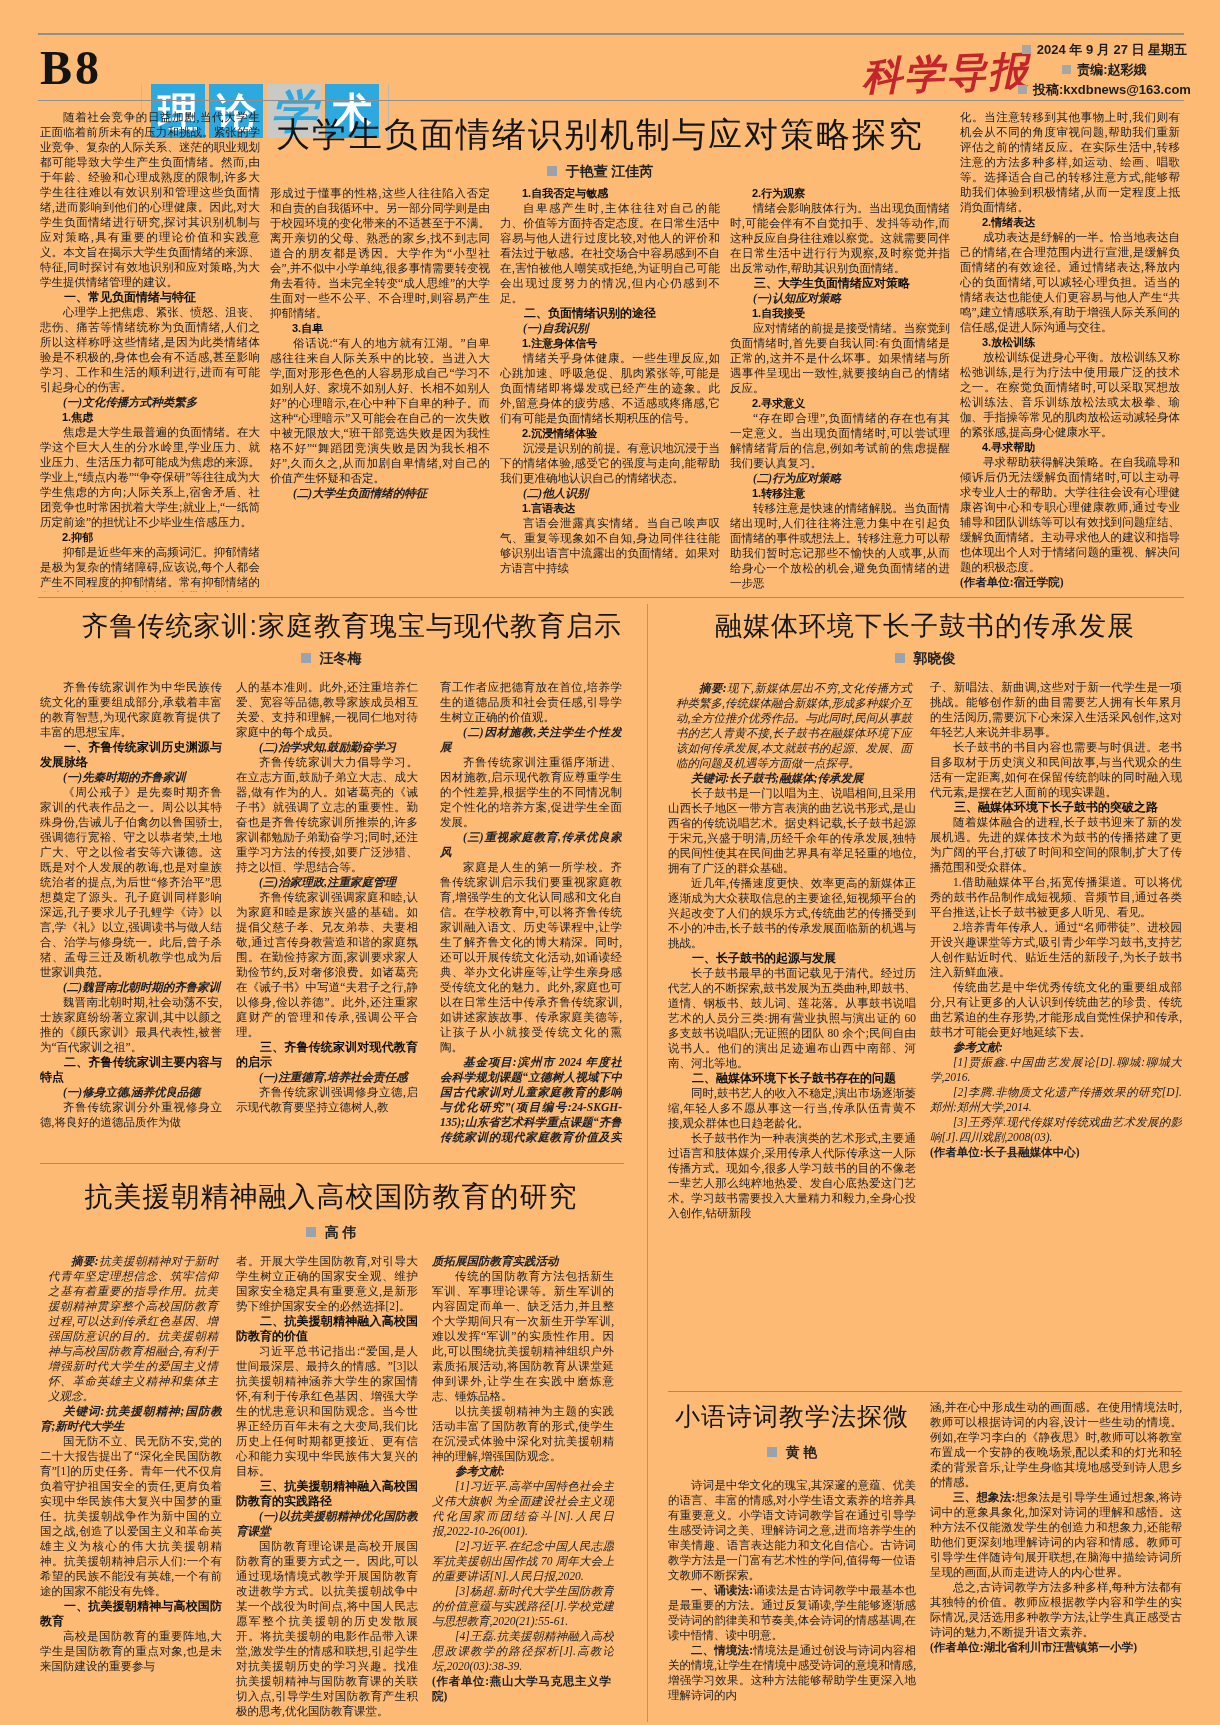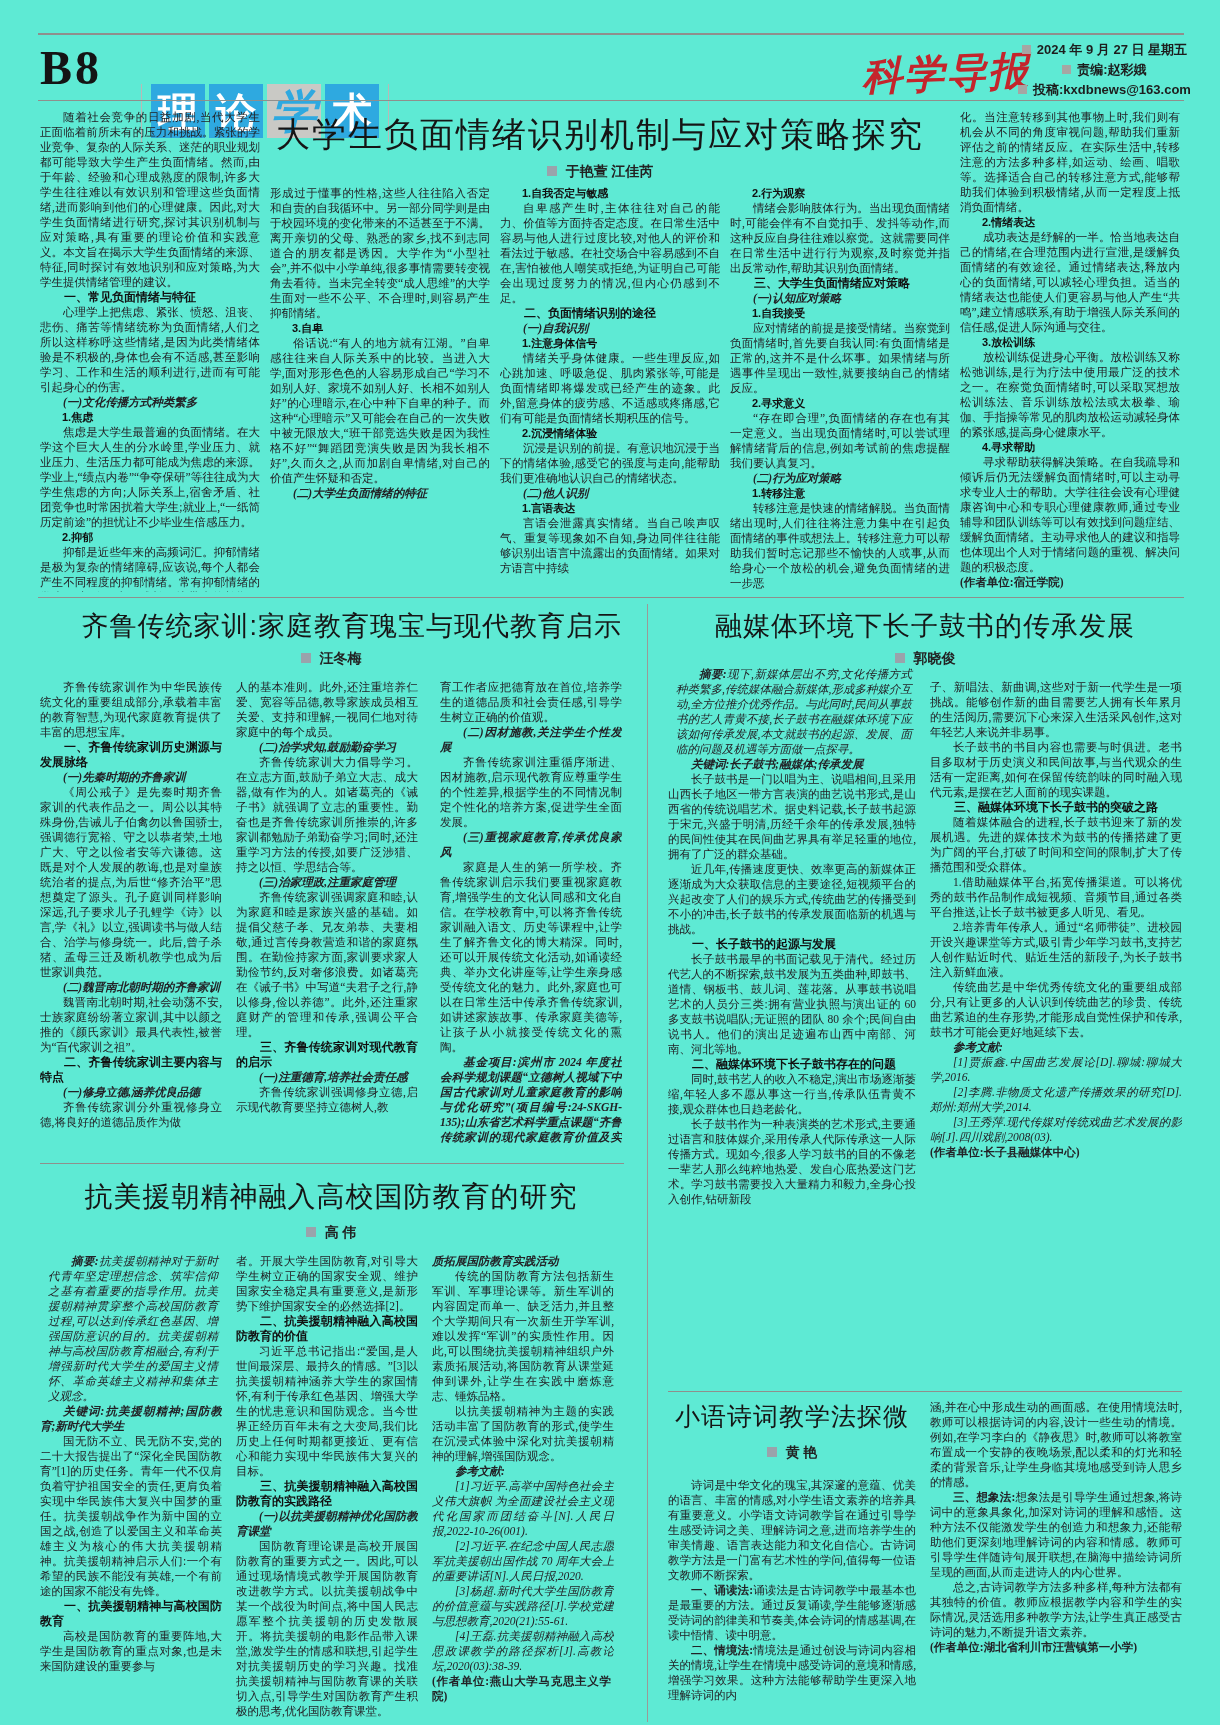--- a/index.html
+++ b/index.html
@@ -1,16 +1,16 @@
 <!DOCTYPE html>
 <html><head>
 <meta charset="utf-8">
 <style>
   html,body{margin:0;padding:0;background:#dddcd8;}
-  #page{position:relative;width:1220px;height:1725px;margin:0 auto;background:#5eead4;
+  #page{position:relative;width:1220px;height:1725px;margin:0 auto;background:#fdba74;
         font-family:"Liberation Serif","DejaVu Serif",serif;color:#222226;overflow:hidden;}
   .hr{position:absolute;background:#8f8f8c;}
   .vr{position:absolute;background:#9a9a97;}
   
   #pageno{position:absolute;left:40px;top:40px;font:700 48px "Liberation Serif","DejaVu Serif",serif;letter-spacing:3px;color:#141414;}
   #logo{position:absolute;left:134px;top:40px;white-space:nowrap;margin-top:44px;}
   .lsep{display:inline-block;width:1px;height:58px;background:#b9b9b6;margin:0 7px;vertical-align:top;}
   .lblk{display:inline-block;width:54px;height:54px;margin:0 2px;background:#2ea9e0;color:#fff;
         font-family:"Liberation Sans","DejaVu Sans",sans-serif;font-weight:700;font-size:40px;
         text-align:center;line-height:56px;vertical-align:top;}
@@ -148,21 +148,21 @@
       <div class="p">齐鲁传统家训注重循序渐进、因材施教,启示现代教育应尊重学生的个性差异,根据学生的不同情况制定个性化的培养方案,促进学生全面发展。</div>
       <div class="h2">(三)重视家庭教育,传承优良家风</div>
       <div class="p">家庭是人生的第一所学校。齐鲁传统家训启示我们要重视家庭教育,增强学生的文化认同感和文化自信。在学校教育中,可以将齐鲁传统家训融入语文、历史等课程中,让学生了解齐鲁文化的博大精深。同时,还可以开展传统文化活动,如诵读经典、举办文化讲座等,让学生亲身感受传统文化的魅力。此外,家庭也可以在日常生活中传承齐鲁传统家训,如讲述家族故事、传承家庭美德等,让孩子从小就接受传统文化的熏陶。</div>
       <div class="fund"><span class="lead">基金项目:</span>滨州市 2024 年度社会科学规划课题“立德树人视域下中国古代家训对儿童家庭教育的影响与优化研究”(项目编号:24-SKGH-135);山东省艺术科学重点课题“齐鲁传统家训的现代家庭教育价值及实现路径研究”(项目编号:L2024Z05100210)。</div>
     </div>
 
   <div class="hr" style="left:40px;top:1163px;width:584px;height:1px;"></div>
 
   <div class="atitle" style="left:668px;top:608px;width:514px;font-size:27px;letter-spacing:1px;">融媒体环境下长子鼓书的传承发展</div>
   <div class="byline" style="left:668px;top:650px;width:514px;"><span class="sq"></span><span>郭晓俊</span></div>
-  <div class="col" style="left:668px;top:667px;width:248px;height:704px;">
+  <div class="col" style="left:668px;top:681px;width:248px;height:704px;">
       <div class="abs"><span class="lead">摘要:</span>现下,新媒体层出不穷,文化传播方式种类繁多,传统媒体融合新媒体,形成多种媒介互动,全方位推介优秀作品。与此同时,民间从事鼓书的艺人青黄不接,长子鼓书在融媒体环境下应该如何传承发展,本文就鼓书的起源、发展、面临的问题及机遇等方面做一点探寻。</div>
       <div class="kw"><span class="lead">关键词:</span>长子鼓书;融媒体;传承发展</div>
       <div class="p">长子鼓书是一门以唱为主、说唱相间,且采用山西长子地区一带方言表演的曲艺说书形式,是山西省的传统说唱艺术。据史料记载,长子鼓书起源于宋元,兴盛于明清,历经千余年的传承发展,独特的民间性使其在民间曲艺界具有举足轻重的地位,拥有了广泛的群众基础。</div>
       <div class="p">近几年,传播速度更快、效率更高的新媒体正逐渐成为大众获取信息的主要途径,短视频平台的兴起改变了人们的娱乐方式,传统曲艺的传播受到不小的冲击,长子鼓书的传承发展面临新的机遇与挑战。</div>
       <div class="h1">一、长子鼓书的起源与发展</div>
       <div class="p">长子鼓书最早的书面记载见于清代。经过历代艺人的不断探索,鼓书发展为五类曲种,即鼓书、道情、钢板书、鼓儿词、莲花落。从事鼓书说唱艺术的人员分三类:拥有营业执照与演出证的 60 多支鼓书说唱队;无证照的团队 80 余个;民间自由说书人。他们的演出足迹遍布山西中南部、河南、河北等地。</div>
       <div class="h1">二、融媒体环境下长子鼓书存在的问题</div>
       <div class="p">同时,鼓书艺人的收入不稳定,演出市场逐渐萎缩,年轻人多不愿从事这一行当,传承队伍青黄不接,观众群体也日趋老龄化。</div>
       <div class="p">长子鼓书作为一种表演类的艺术形式,主要通过语言和肢体媒介,采用传承人代际传承这一人际传播方式。现如今,很多人学习鼓书的目的不像老一辈艺人那么纯粹地热爱、发自心底热爱这门艺术。学习鼓书需要投入大量精力和毅力,全身心投入创作,钻研新段</div>
     </div>

